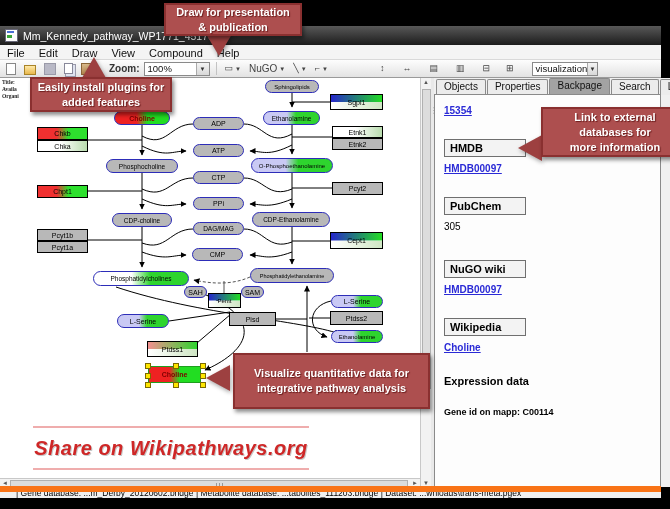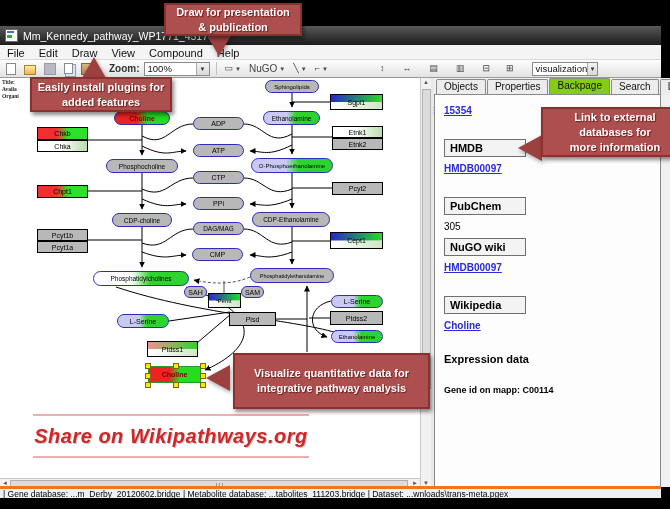--- a/index.html
+++ b/index.html
@@ -26,22 +26,22 @@
   .ic-open{background:linear-gradient(#ffe9a8,#e8b84d);border:1px solid #a98428;height:10px;margin-top:2px;}
   .ic-save{background:#b9b9c6;border:1px solid #9a9aa8;}
   .ic-copy{background:#fff;border:1px solid #889;width:9px;height:11px;box-shadow:2px 2px 0 #dfe3ef,2px 2px 0 1px #99a;}
   .ic-paste{background:linear-gradient(#d8b98a,#b3854d);border:1px solid #8a6436;width:10px;height:12px;}
   .glyph{font-size:9px;line-height:13px;}
   .combo{background:#fff;border:1px solid #8a8a8a;height:14px;display:flex;align-items:center;
          font-size:9.5px;color:#111;padding-left:3px;box-sizing:border-box;flex:none;}
   .combo .arrowbox{margin-left:auto;width:12px;height:100%;background:linear-gradient(#f4f4f4,#d8d8d8);
          border-left:1px solid #aaa;display:flex;align-items:center;justify-content:center;font-size:6px;color:#333;}
   .statusbar{position:absolute;left:0;top:460px;width:100%;height:12px;background:#f0f0f0;
-             border-top:3px solid #f97316;font-size:8.5px;color:#000;display:flex;align-items:flex-start;
-             padding-left:3px;box-sizing:border-box;white-space:nowrap;overflow:hidden;}
+             border-top:6px solid #f97316;font-size:8.5px;color:#000;display:flex;align-items:flex-end;
+             padding-left:16px;box-sizing:border-box;white-space:nowrap;overflow:hidden;}
   
   .canvas{position:absolute;left:0;top:52px;width:420px;height:400px;background:#fff;overflow:hidden;}
   .infoline{position:absolute;left:2px;font-size:5.5px;font-weight:bold;color:#222;font-family:"Liberation Serif",serif;}
   .edges{position:absolute;left:0;top:0;}
   .node{position:absolute;display:flex;align-items:center;justify-content:center;
         font-size:7px;color:#000;box-sizing:border-box;white-space:nowrap;overflow:hidden;}
   .m-gray{background:#b8b8b8;border:1px solid #2d2db8;border-radius:8px;}
   .m-sm{background:#b8b8b8;border:1px solid #2d2db8;border-radius:7px;font-size:6px;}
   .m-rg{background:linear-gradient(90deg,#ee2222 0%,#ee2222 40%,#22dd22 60%,#22dd22 100%);
         border:1px solid #2d2db8;border-radius:8px;color:#7d0000;font-weight:bold;}
@@ -67,39 +67,39 @@
   .hthumb{position:absolute;left:10px;top:1px;width:398px;height:7px;background:#dcdcdc;border:1px solid #b0b0b0;box-sizing:border-box;}
   .hgrip{position:absolute;left:205px;top:2px;width:8px;height:4px;
          background:repeating-linear-gradient(90deg,#999 0 1px,transparent 1px 3px);}
   .splitter{position:absolute;left:431px;top:52px;width:3px;height:409px;background:#e9e9e9;}
   .splitter:before{content:"⋮";position:absolute;top:28px;left:-1px;font-size:8px;color:#777;}
   
   .panel{position:absolute;left:434px;top:52px;width:236px;height:409px;background:#f0f0f0;}
   .tabs{position:absolute;left:2px;top:1px;display:flex;font-size:10px;color:#111;}
   .tab{padding:1px 7px 2px;border:1px solid #8a8a8a;border-bottom:none;background:#ececec;
        border-radius:2px 2px 0 0;margin-right:1px;}
-  .tab.active{background:#84cc16;position:relative;top:-1px;padding-bottom:3px;}
+  .tab.active{background:#a3a3a3;position:relative;top:-1px;padding-bottom:3px;}
   .panel-content{position:absolute;left:0px;top:16px;width:227px;height:393px;background:#fdfdfd;
        border:1px solid #8a8a8a;box-sizing:border-box;padding:10px 0 0 9px;overflow:hidden;}
   .bp-header{display:inline-block;min-width:70px;border:1px solid #6f6f6f;background:#f3f3f3;
        font-weight:bold;font-size:11px;color:#000;padding:2px 5px;margin-bottom:6px;}
   .bp-link{display:block;font-size:10px;font-weight:bold;color:#2a2ad6;text-decoration:underline;margin-bottom:22px;}
-  .bp-plain{display:block;font-size:10px;color:#000;margin-bottom:5px;}
+  .bp-plain{display:block;font-size:10px;color:#000;margin-bottom:27px;}
   .exp-heading{font-weight:bold;font-size:11px;color:#000;margin:2px 0 0 0;}
   .tbl-caption{font-weight:bold;font-size:9px;color:#000;margin:20px 0 2px 0;}
   
   .callout{position:absolute;background:#ad4f4f;border:2px solid #8a3030;color:#fff;
            font-weight:bold;font-size:11px;text-align:center;white-space:pre-line;
            display:flex;align-items:center;justify-content:center;line-height:15px;
            box-shadow:2px 3px 4px rgba(0,0,0,.45);text-shadow:1px 1px 1px rgba(70,0,0,.65);box-sizing:border-box;z-index:30;}
   .arr{position:absolute;width:0;height:0;z-index:29;filter:drop-shadow(1px 2px 2px rgba(0,0,0,.35));}
   .arr-down{border-left:13px solid transparent;border-right:13px solid transparent;border-top:22px solid #9d4040;}
   .arr-up{border-left:12px solid transparent;border-right:12px solid transparent;border-bottom:21px solid #9d4040;}
   .arr-left{border-top:13px solid transparent;border-bottom:13px solid transparent;border-right:24px solid #9d4040;}
-  .banner{position:absolute;left:33px;top:414px;width:276px;height:40px;background:#fff;
+  .banner{position:absolute;left:33px;top:426px;width:276px;height:40px;background:#fff;
           border-top:2px solid #efadad;border-bottom:2px solid #efadad;z-index:25;
           display:flex;align-items:center;justify-content:center;}
   .banner span{font-size:20px;font-style:italic;font-weight:bold;color:#cf2727;
           text-shadow:1px 1px 0 #c9c9c9;letter-spacing:.5px;}
 </style>
 </head>
 <body>
 
 <div class="stage">
 

